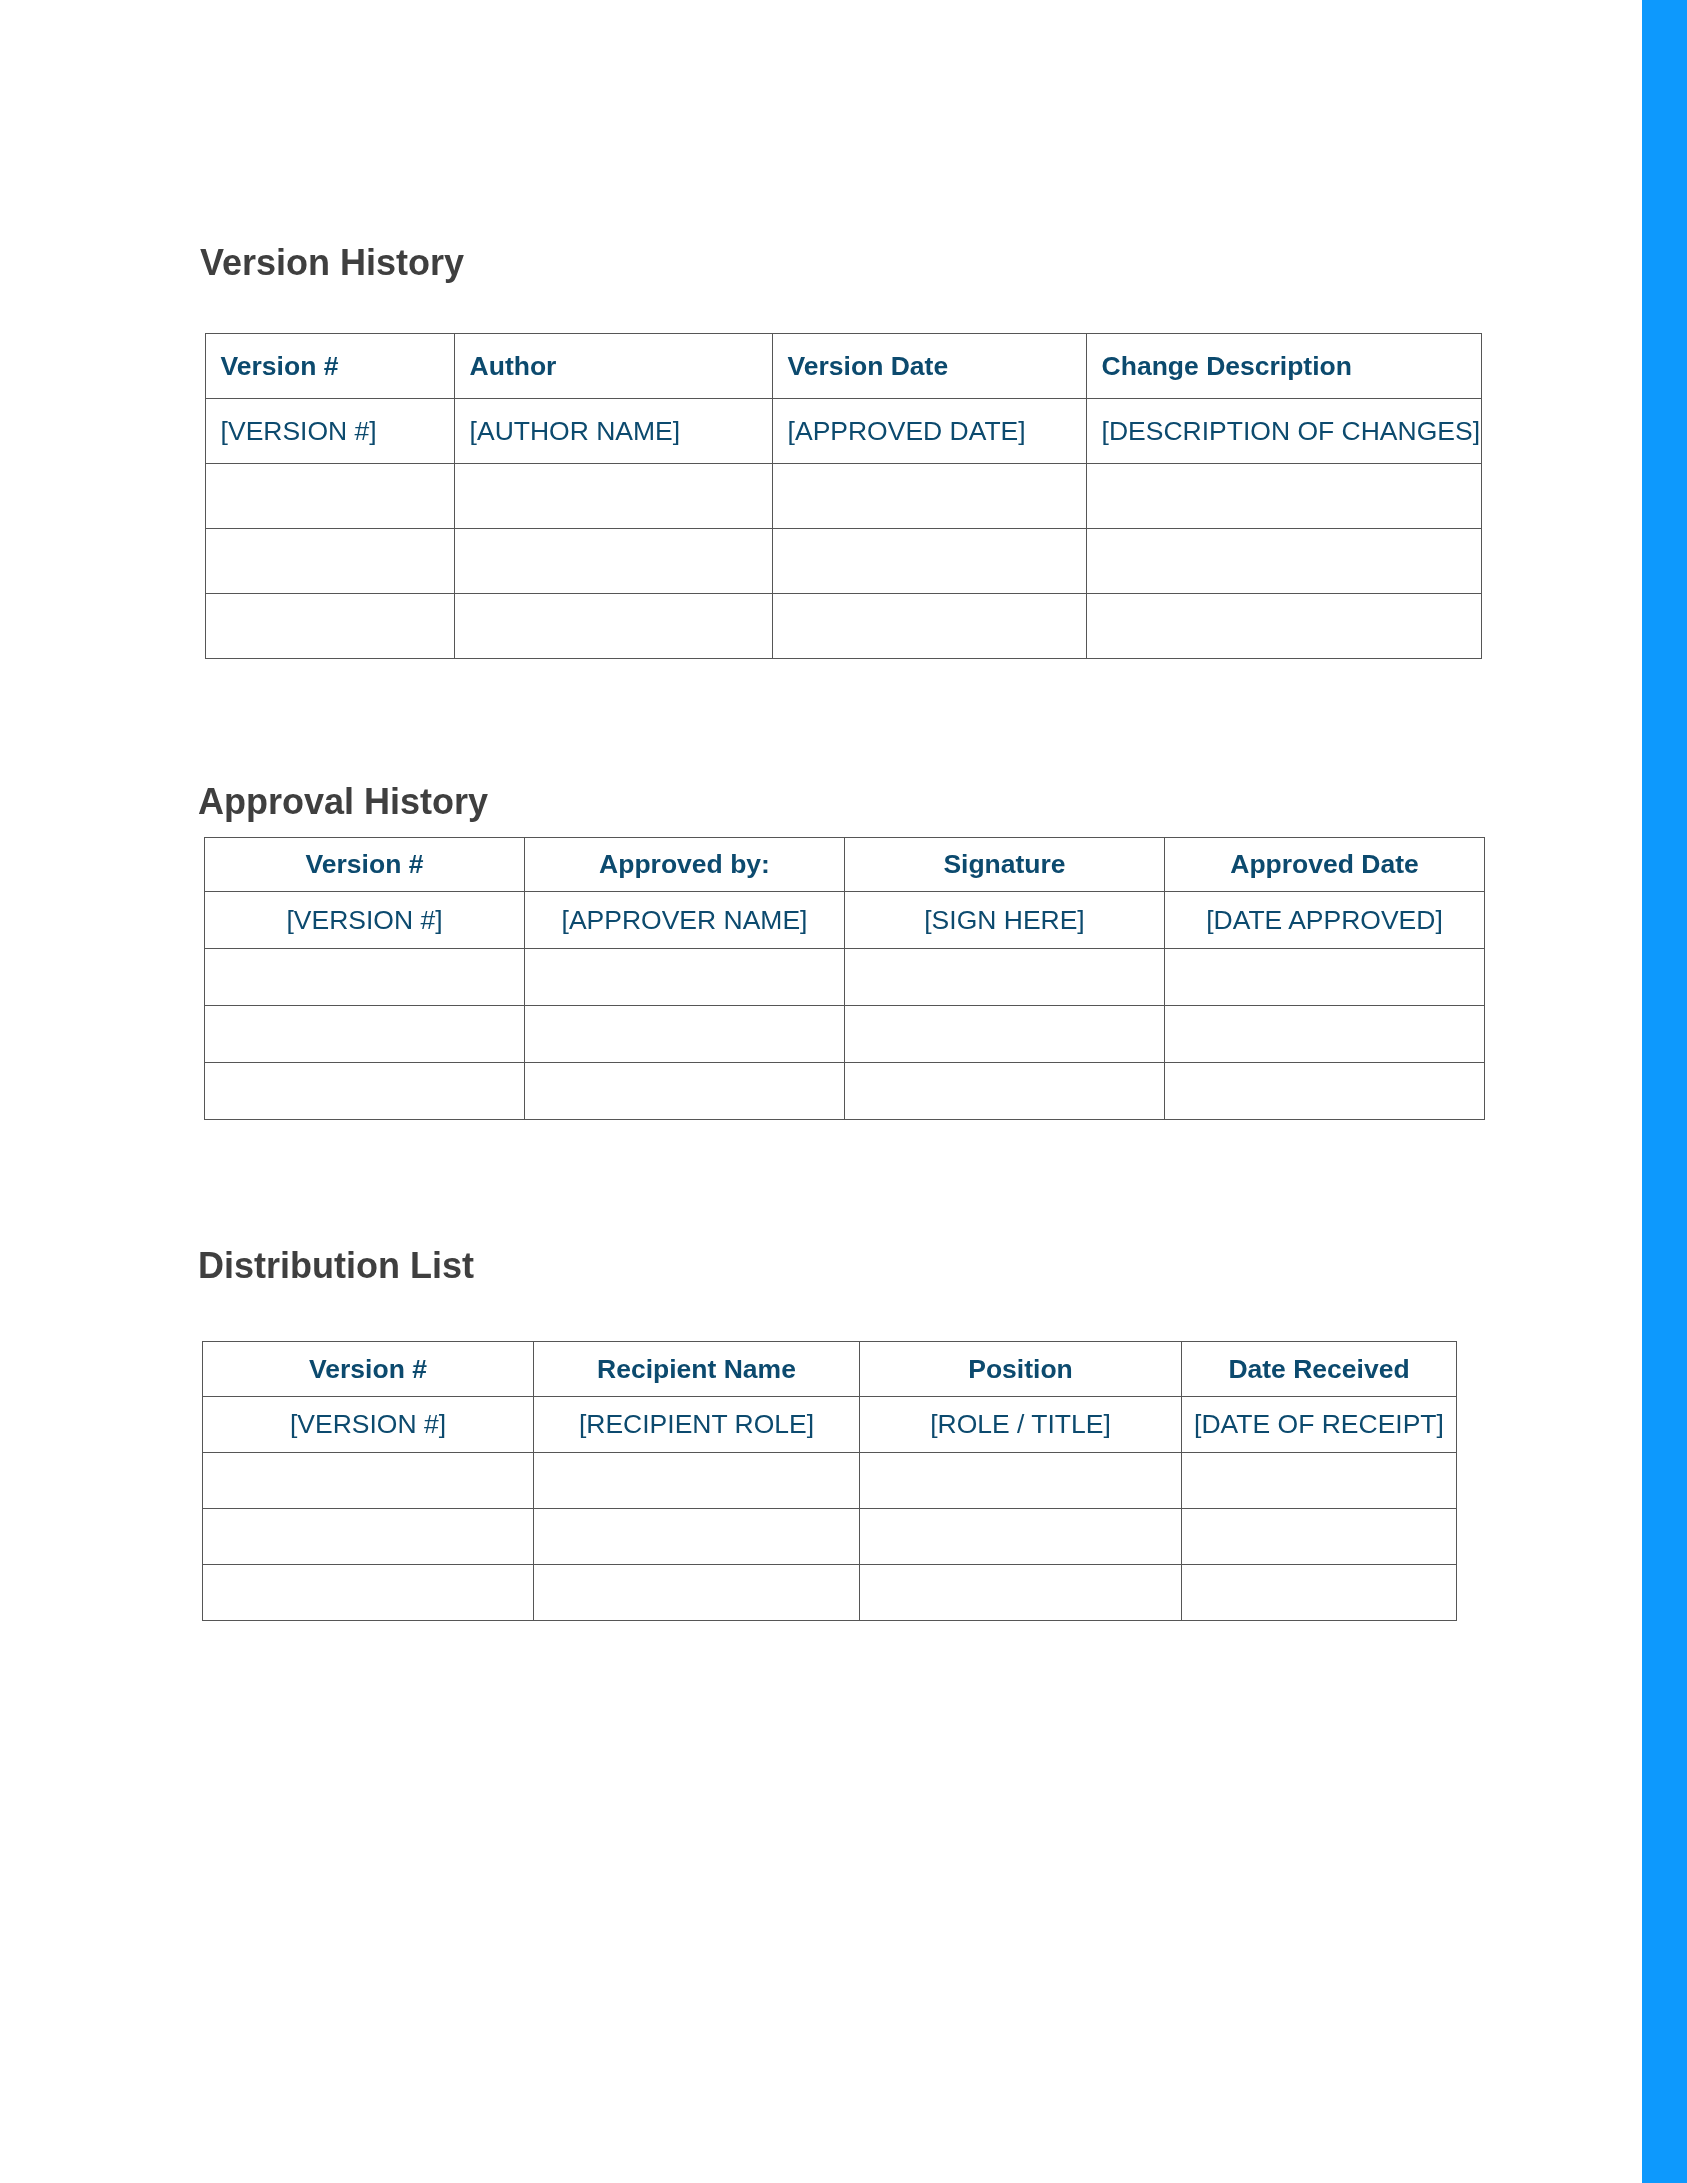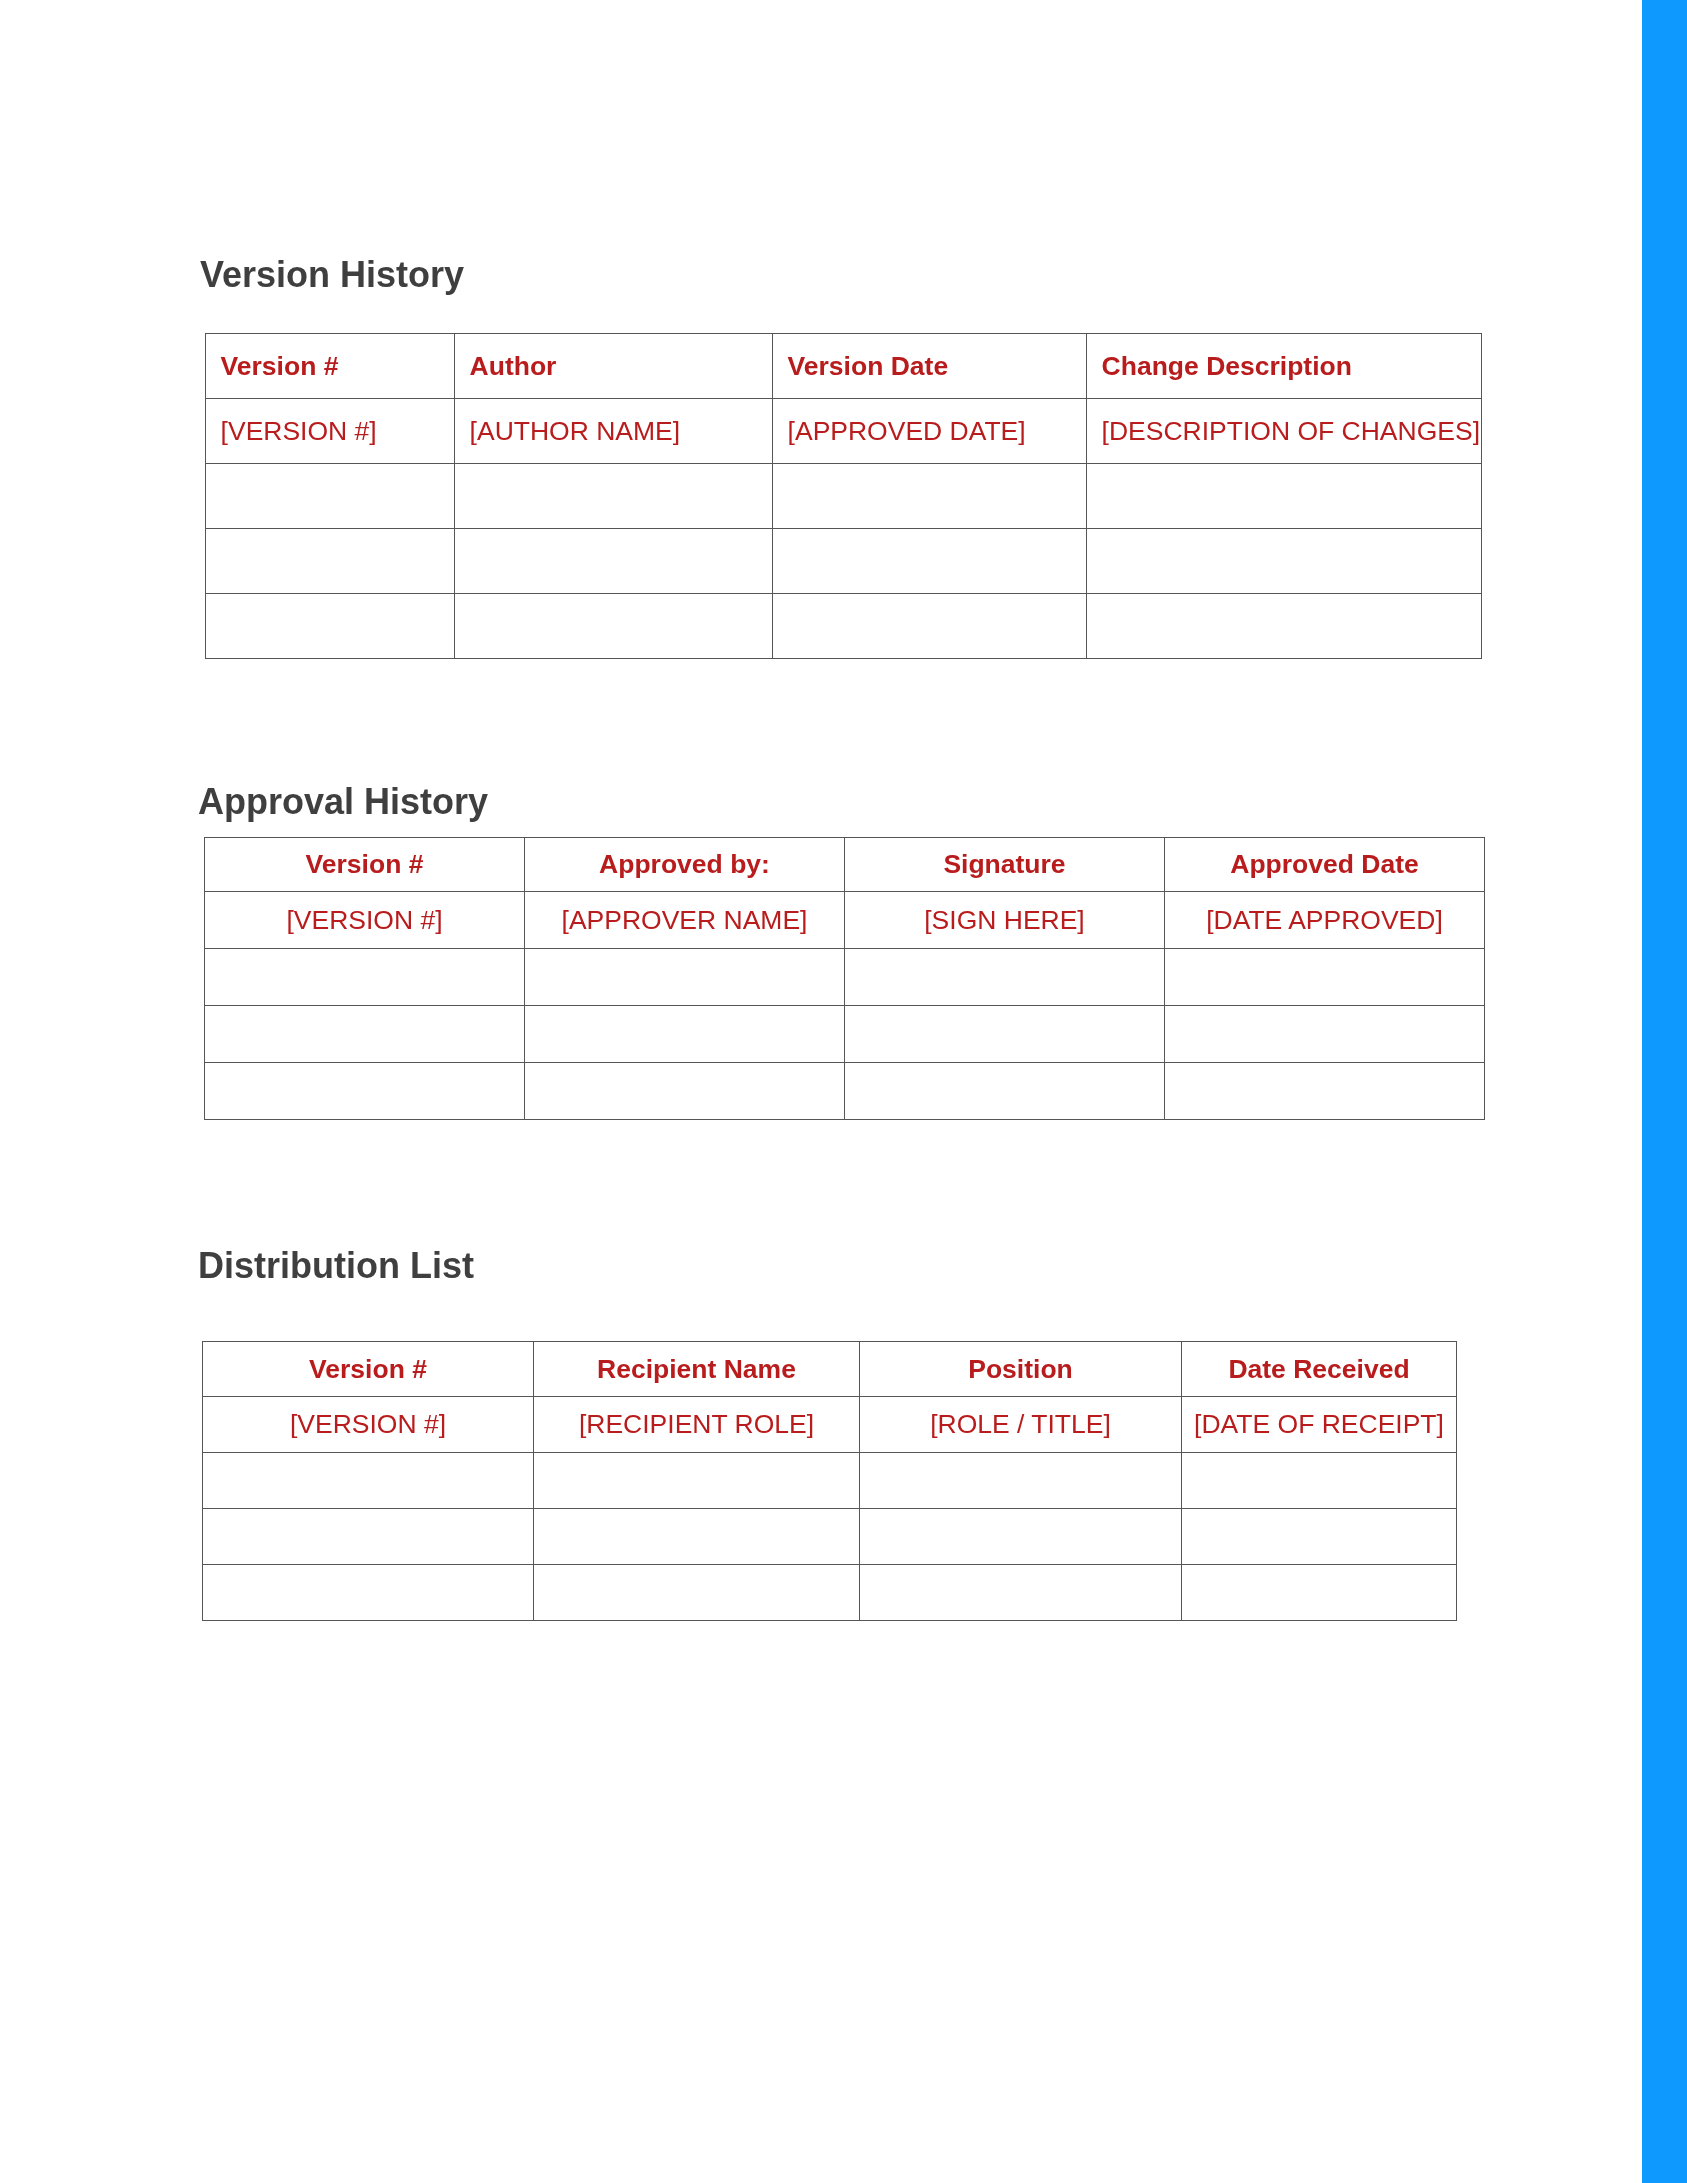--- a/index.html
+++ b/index.html
@@ -32,21 +32,21 @@
   table.doc-table {
     position: absolute;
     border-collapse: collapse;
     table-layout: fixed;
     background: #ffffff;
   }
   table.doc-table th,
   table.doc-table td {
     border: 1.3px solid #565656;
     font-size: 26.5px;
-    color: #b91c1c;
+    color: #0c4a6e;
     vertical-align: middle;
     overflow: hidden;
     white-space: nowrap;
   }
   table.doc-table th { font-weight: bold; }
   table.doc-table td { font-weight: normal; }
 
   
   #version-history-table { left: 205px; top: 333px; width: 1277px; }
   #version-history-table th,
@@ -59,21 +59,21 @@
   #approval-history-table th,
   #approval-history-table td { text-align: center; padding: 0 4px; }
 
   
   #distribution-list-table { left: 202px; top: 1341px; width: 1253px; }
   #distribution-list-table th { height: 54px; }
   #distribution-list-table td { height: 55px; }
   #distribution-list-table th,
   #distribution-list-table td { text-align: center; padding: 0 4px; }
 
-  #version-history-title  { left: 200px; top: 257px; }
+  #version-history-title  { left: 200px; top: 245px; }
   #approval-history-title { left: 198px; top: 784px; }
   #distribution-list-title{ left: 198px; top: 1248px; }
 </style>
 </head>
 <body>
 
 <div class="page">
 
   <h2 class="doc-title" id="version-history-title">Version History</h2>
 

